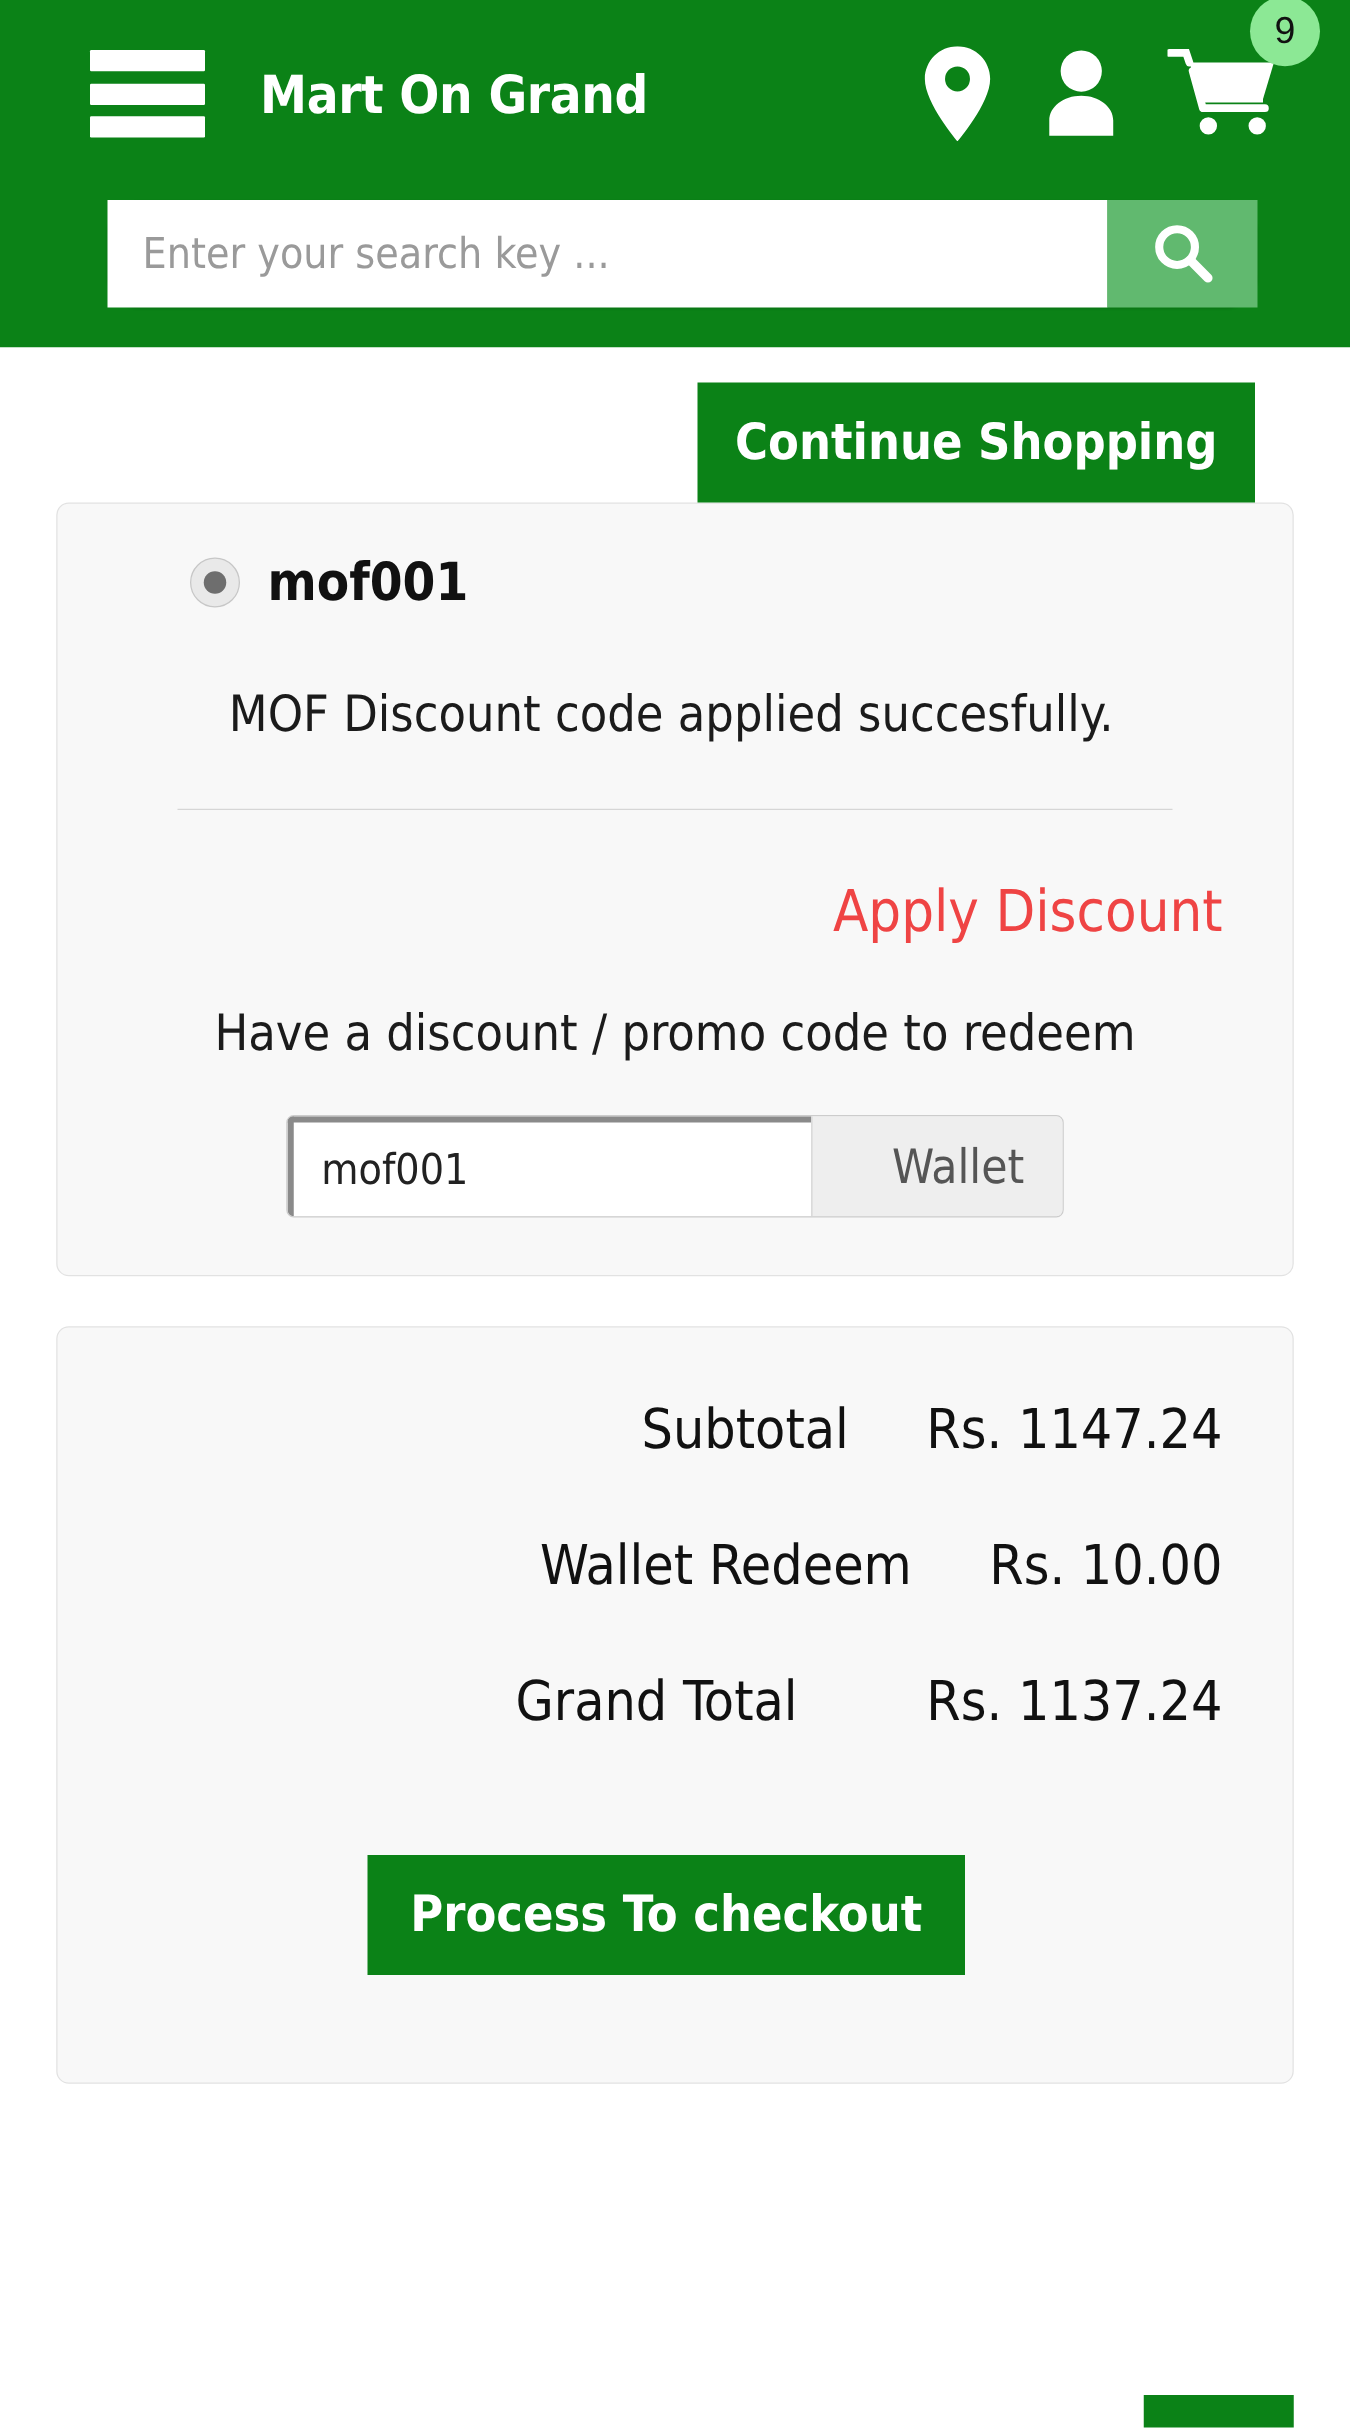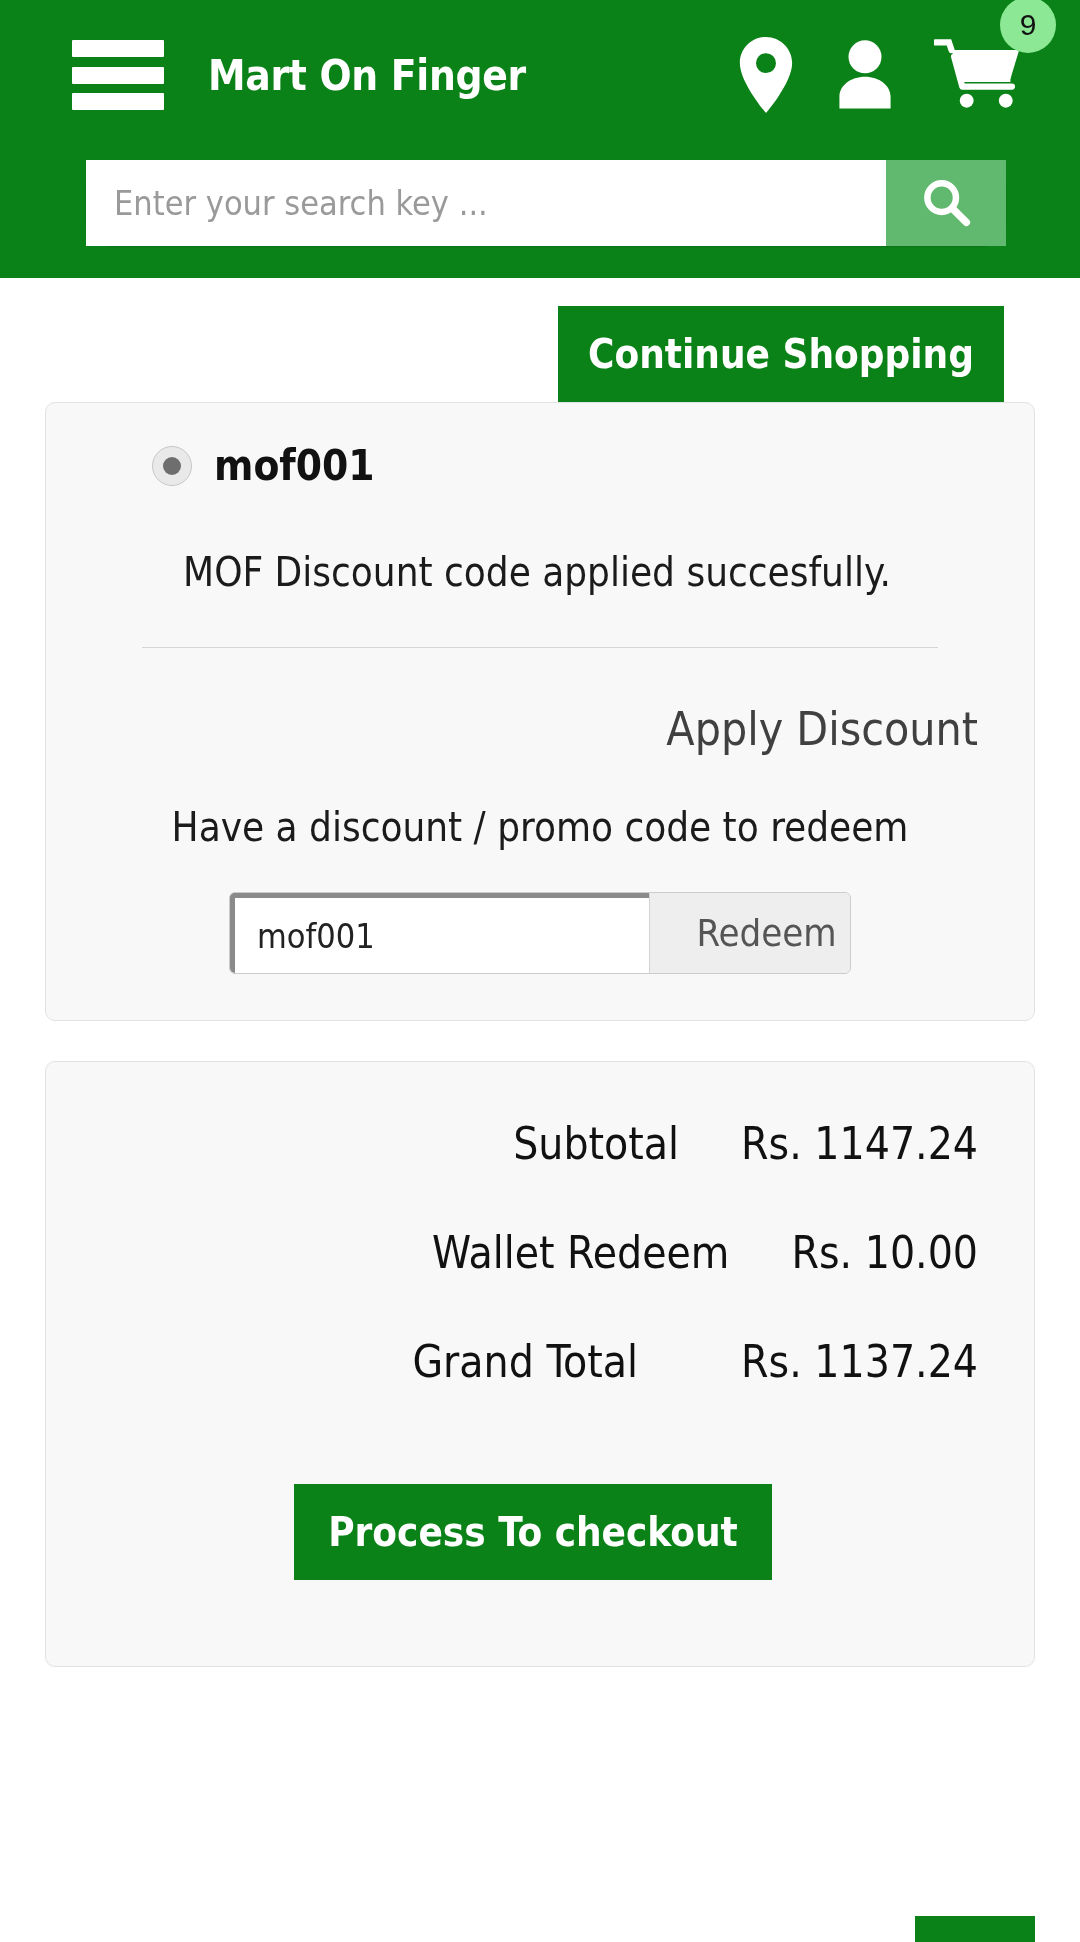--- a/index.html
+++ b/index.html
@@ -209,21 +209,21 @@
     padding-right: 6px;
   }
   .divider {
     height: 1px;
     background: #d6d6d6;
     margin: 52px 46px 0 46px;
   }
   .apply-title {
     text-align: right;
     font-size: 46px;
-    color: #404040;
+    color: #ef4444;
     margin-top: 54px;
     padding-right: 6px;
   }
   .have-code {
     text-align: center;
     font-size: 40px;
     color: #1b1b1b;
     margin-top: 48px;
   }
   .promo-row {
@@ -331,21 +331,21 @@
 <div class="header">
 
   <div class="header-top">
 
     <div class="hamburger">
       <span></span>
       <span></span>
       <span></span>
     </div>
 
-    <div class="brand-title">Mart On Finger</div>
+    <div class="brand-title">Mart On Grand</div>
 
     <div class="header-icons">
 
       <div class="hdr-icon">
         <svg width="60" height="76" viewBox="0 0 24 32" aria-hidden="true">
           <path d="M12 0C5.9 0 1 4.9 1 11c0 8.2 11 21 11 21s11-12.8 11-21C23 4.9 18.1 0 12 0zm0 15.2a4.2 4.2 0 1 1 0-8.4 4.2 4.2 0 0 1 0 8.4z" fill="#ffffff"></path>
         </svg>
       </div>
 
       <div class="hdr-icon">
@@ -405,21 +405,21 @@
 
     <div class="divider"></div>
 
     <div class="apply-title">Apply Discount</div>
 
     <div class="have-code">Have a discount / promo code to redeem</div>
 
     <div class="promo-row">
       <div class="promo-group">
         <input class="promo-input" type="text" value="mof001" style="">
-        <button class="promo-btn">Redeem</button>
+        <button class="promo-btn">Wallet</button>
       </div>
     </div>
 
   </div>
 
   <div class="card summary-card">
 
     <div class="sum-row">
       <span class="sum-label">Subtotal</span>
       <span class="sum-value">Rs. 1147.24</span>

